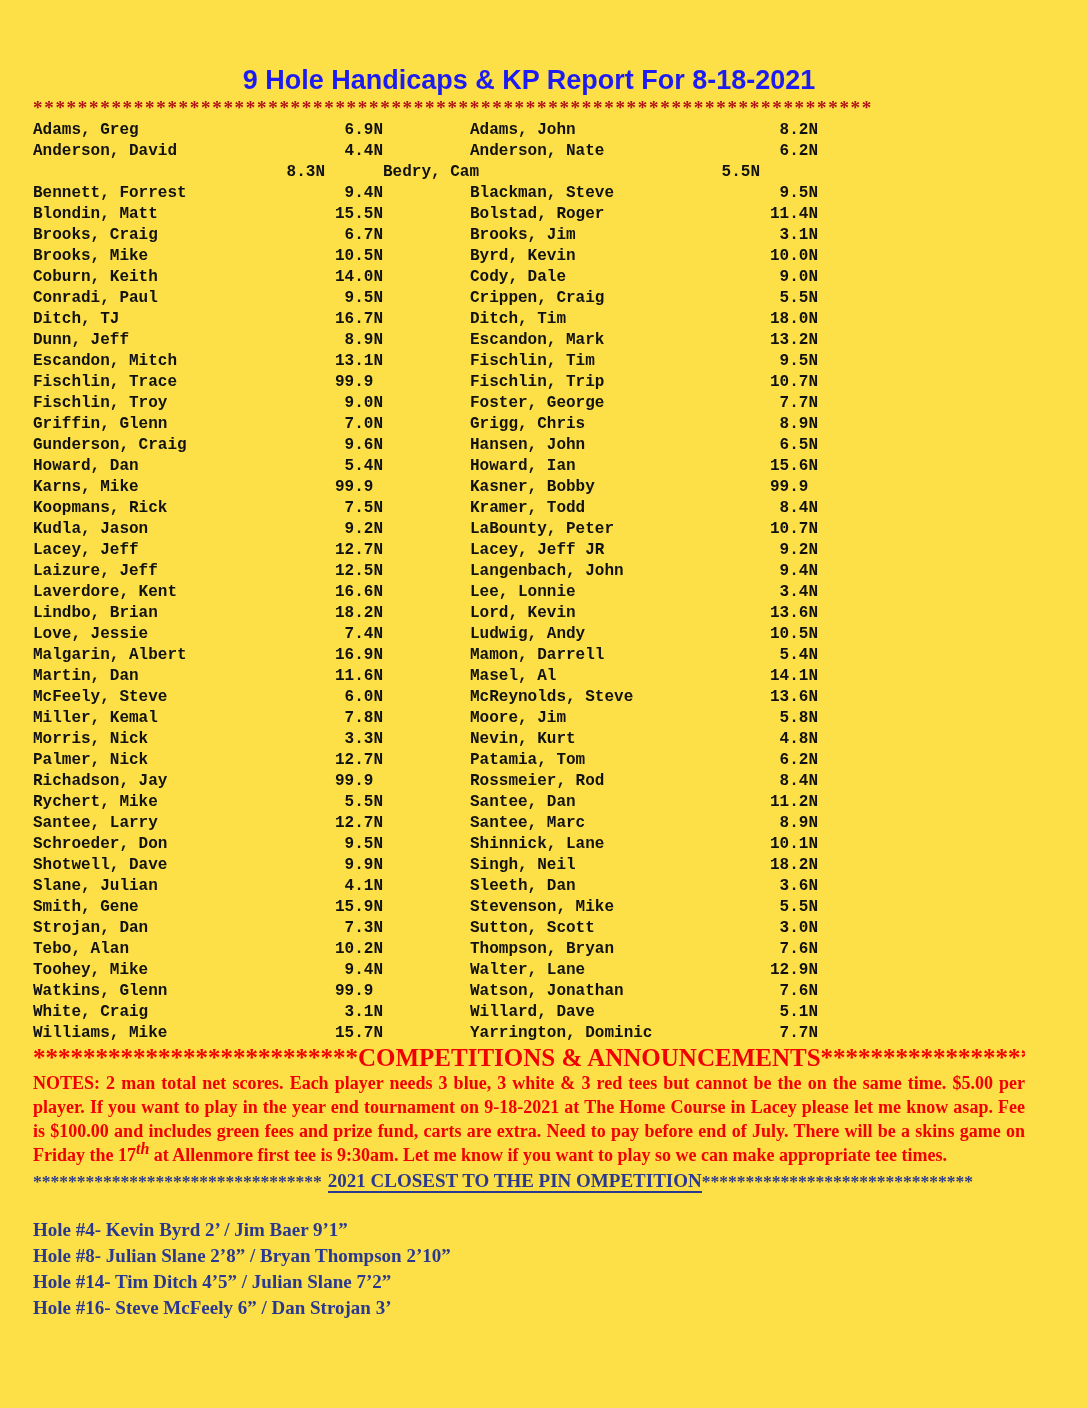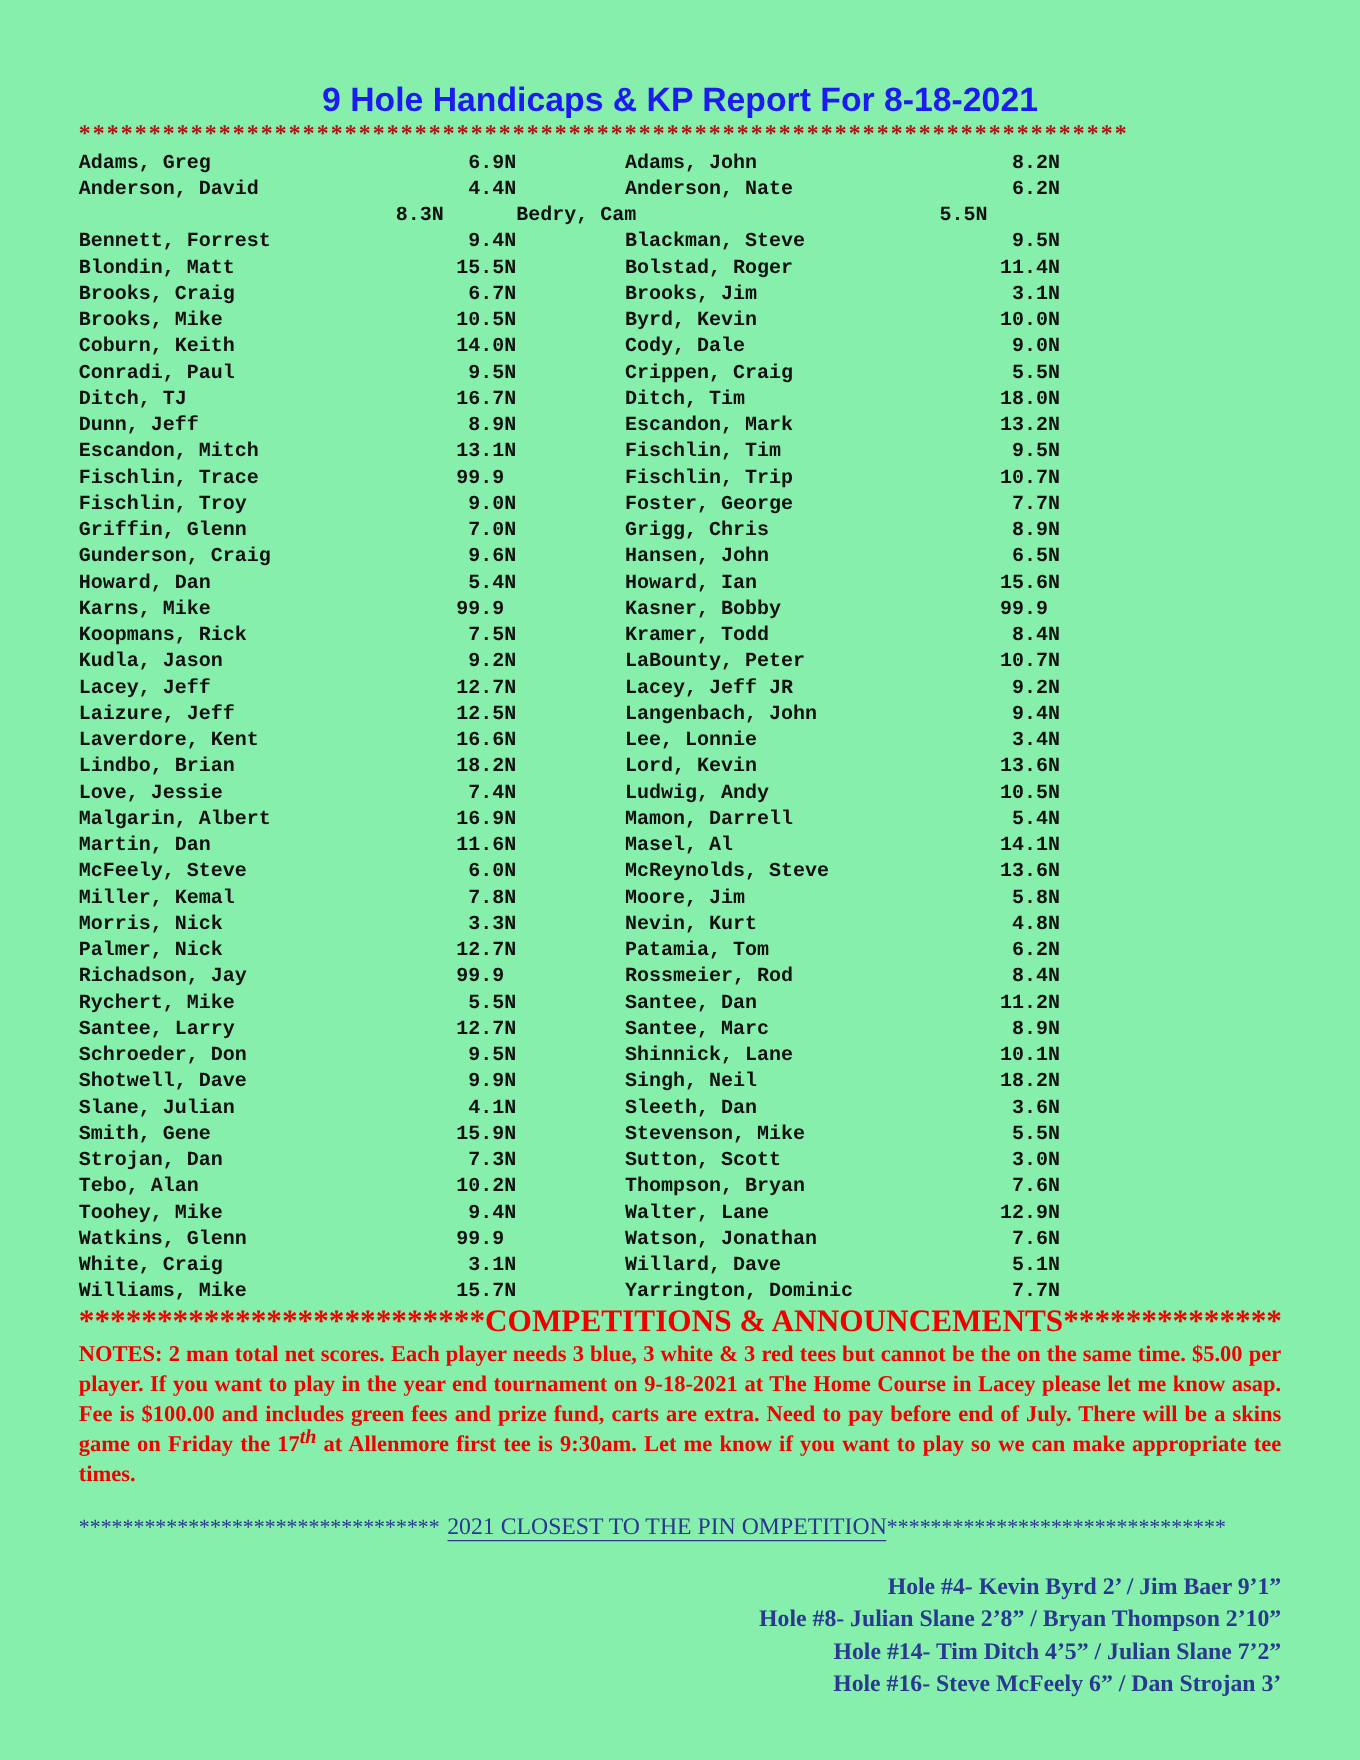--- a/index.html
+++ b/index.html
@@ -5,22 +5,22 @@
   :root{
     --title-blue:#1c1cf0;
     --star-red:#b01218;
     --announce-red:#f20000;
     --navy:#2a3890;
     --ink:#111;
   }
   *{box-sizing:border-box;}
   html,body{margin:0;padding:0;background:#fff;}
   .page{
-    width:1088px;height:1408px;margin:0 auto;background:#86efac;
-    padding:64px 63px 0 63px;overflow:hidden;
+    width:1088px;height:1408px;margin:0 auto;background:#fde047;
+    padding:64px 63px 0 33px;overflow:hidden;
     font-family:"Liberation Serif", serif;
   }
   .title{
     text-align:center;color:var(--title-blue);
     font-family:"Liberation Sans", sans-serif;
     font-weight:bold;font-size:27px;line-height:32px;
     margin:0 0 2px 0;white-space:nowrap;
   }
   .star-divider{
     color:var(--star-red);font-family:"Liberation Serif", serif;font-weight:bold;
@@ -45,28 +45,28 @@
   .announce-line .hdr{
     text-decoration:none;border-bottom:3px solid var(--announce-red);
     padding-bottom:0px;
   }
   .notes{
     color:var(--announce-red);font-weight:bold;font-size:18px;line-height:24px;
     text-align:justify;margin-top:2px;
   }
   .notes sup{font-size:16px;line-height:0;font-style:italic;}
   .kp-line{
-    color:var(--navy);font-weight:normal;font-size:17.5px;line-height:23px;
-    white-space:nowrap;overflow:hidden;margin-top:19px;
+    color:var(--navy);font-weight:bold;font-size:17.5px;line-height:23px;
+    white-space:nowrap;overflow:hidden;margin-top:2px;
   }
   .kp-line .hdr{
     border-bottom:2px solid var(--navy);margin-left:6px;font-size:19px;
   }
   .kp-results{
-    margin-top:24px;text-align:right;
+    margin-top:24px;text-align:left;
     color:var(--navy);font-weight:bold;font-size:19px;line-height:26px;
   }
 </style>
 </head>
 <body>
 
 <div class="page">
 
   <div class="title">9 Hole Handicaps &amp; KP Report For 8-18-2021</div>
 

